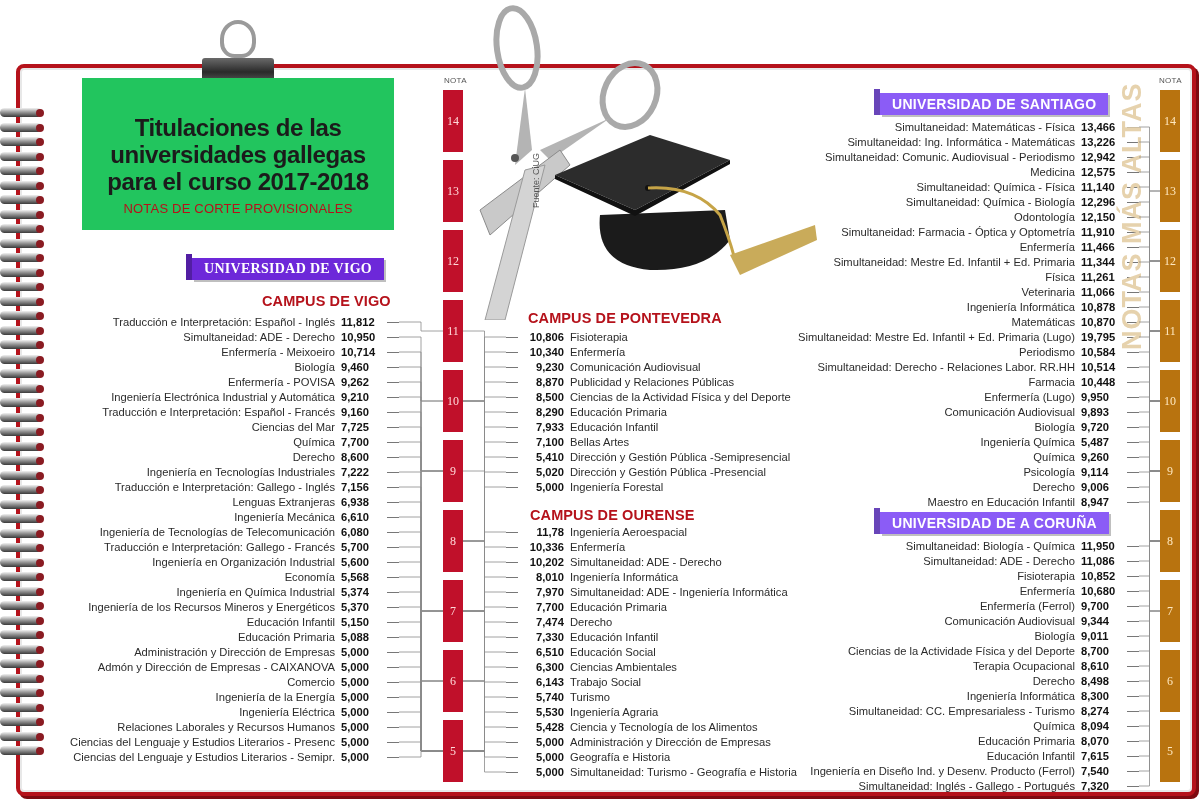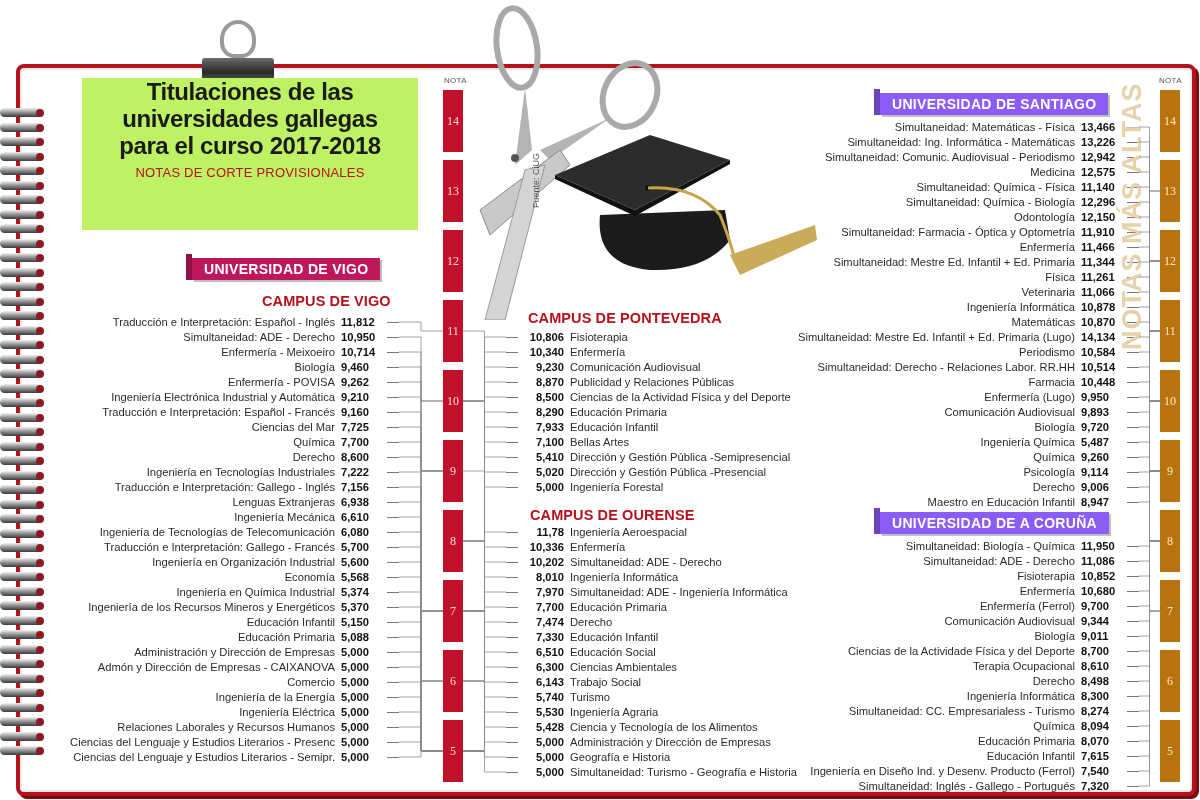--- a/index.html
+++ b/index.html
@@ -23,33 +23,33 @@
   }
 
   
   .clip { position: absolute; left: 200px; top: 18px; width: 76px; height: 82px; }
   .clip .loop { position: absolute; left: 20px; top: 2px; width: 36px; height: 38px; border: 4px solid #9a9a9a; border-radius: 50% 50% 40% 40%; }
   .clip .body { position: absolute; left: 2px; top: 40px; width: 72px; height: 40px;
     background: linear-gradient(180deg, #6a6a6a 0%, #2a2a2a 35%, #555 60%, #1d1d1d 100%); border-radius: 3px; }
 
   
   .title-card {
-    position: absolute; left: 82px; top: 78px; width: 336px; height: 152px; background: #bef264;
-    text-align: center; 
+    position: absolute; left: 82px; top: 78px; width: 312px; height: 152px; background: #22c55e;
+    text-align: center; padding-top: 36px;
   }
   .title-card h1 { font-size: 24px; line-height: 27px; font-weight: bold; color: #1b1b1b; letter-spacing: -0.4px; }
   .title-card .subtitle { margin-top: 6px; font-size: 13px; color: #b5121b; letter-spacing: 0.2px; }
 
   
   .banner {
     position: absolute; height: 22px; color: #fff; font-weight: bold; font-size: 14px;
     line-height: 22px; padding: 0 12px; letter-spacing: 0.3px;
     box-shadow: 2px 2px 0 rgba(0,0,0,0.25);
   }
-  .banner.red { background: #be185d; }
+  .banner.red { background: #6d28d9; font-family: Liberation Serif, serif; }
   .banner.gold { background: #8b5cf6; }
   .banner::before { content: ""; position: absolute; left: -6px; top: -4px; width: 6px; height: 26px; background: inherit; filter: brightness(0.75); }
 
   .campus-title { position: absolute; color: #b5121b; font-weight: bold; font-size: 14.5px; letter-spacing: 0.1px; }
 
   
   .list { position: absolute; }
   .row { height: 15px; line-height: 15px; font-size: 11.2px; white-space: nowrap; color: #2b2b2b; position: relative; }
   .row .val { font-weight: bold; color: #111; }
   .list.right-aligned .row { text-align: right; }
@@ -309,21 +309,21 @@
       <div class="row"><span>Simultaneidad: Química - Física</span><span class="val">11,140</span></div>
       <div class="row"><span>Simultaneidad: Química - Biología</span><span class="val">12,296</span></div>
       <div class="row"><span>Odontología</span><span class="val">12,150</span></div>
       <div class="row"><span>Simultaneidad: Farmacia - Óptica y Optometría</span><span class="val">11,910</span></div>
       <div class="row"><span>Enfermería</span><span class="val">11,466</span></div>
       <div class="row"><span>Simultaneidad: Mestre Ed. Infantil + Ed. Primaria</span><span class="val">11,344</span></div>
       <div class="row"><span>Física</span><span class="val">11,261</span></div>
       <div class="row"><span>Veterinaria</span><span class="val">11,066</span></div>
       <div class="row"><span>Ingeniería Informática</span><span class="val">10,878</span></div>
       <div class="row"><span>Matemáticas</span><span class="val">10,870</span></div>
-      <div class="row"><span>Simultaneidad: Mestre Ed. Infantil + Ed. Primaria (Lugo)</span><span class="val">14,134</span></div>
+      <div class="row"><span>Simultaneidad: Mestre Ed. Infantil + Ed. Primaria (Lugo)</span><span class="val">19,795</span></div>
       <div class="row"><span>Periodismo</span><span class="val">10,584</span></div>
       <div class="row"><span>Simultaneidad: Derecho - Relaciones Labor. RR.HH</span><span class="val">10,514</span></div>
       <div class="row"><span>Farmacia</span><span class="val">10,448</span></div>
       <div class="row"><span>Enfermería (Lugo)</span><span class="val">9,950</span></div>
       <div class="row"><span>Comunicación Audiovisual</span><span class="val">9,893</span></div>
       <div class="row"><span>Biología</span><span class="val">9,720</span></div>
       <div class="row"><span>Ingeniería Química</span><span class="val">5,487</span></div>
       <div class="row"><span>Química</span><span class="val">9,260</span></div>
       <div class="row"><span>Psicología</span><span class="val">9,114</span></div>
       <div class="row"><span>Derecho</span><span class="val">9,006</span></div>

